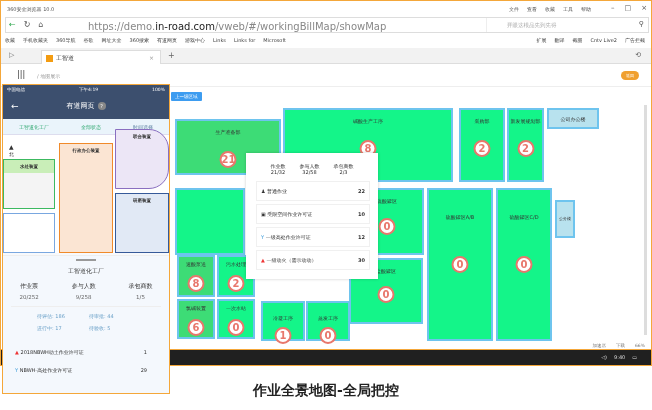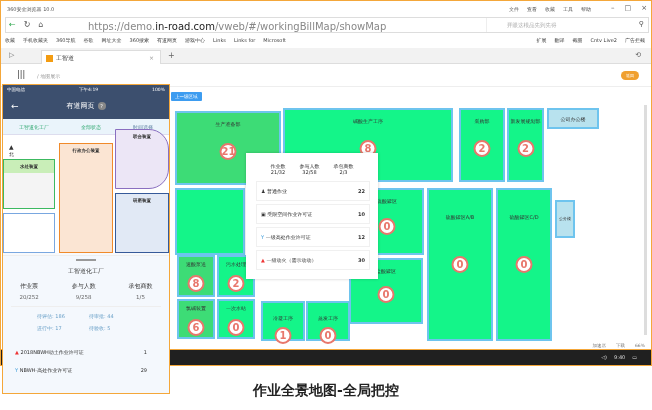--- a/index.html
+++ b/index.html
@@ -124,21 +124,21 @@
 
   <div class="page">
     <div class="crumb">
       <span class="ham">|||</span>
       <span class="txt">/ 地图展示</span>
       <span class="badge">返回</span>
     </div>
     <span class="btn-prev">上一级区域</span>
 
     <div class="map">
-      <div class="z dark" style="left:2px;top:6px;width:106px;height:74px">
+      <div class="z dark" style="left:2px;top:14px;width:106px;height:56px">
           <div class="lbl">生产准备部</div>
           <div class="cnt" style="top:30px">21</div>
         </div>
       <div class="z" style="left:110px;top:3px;width:170px;height:74px">
           <div class="lbl">碱酸生产工序</div>
           <div class="cnt" style="top:30px">8</div>
         </div>
       <div class="z" style="left:286px;top:3px;width:46px;height:74px">
           <div class="lbl">采购部</div>
           <div class="cnt" style="top:30px">2</div>

